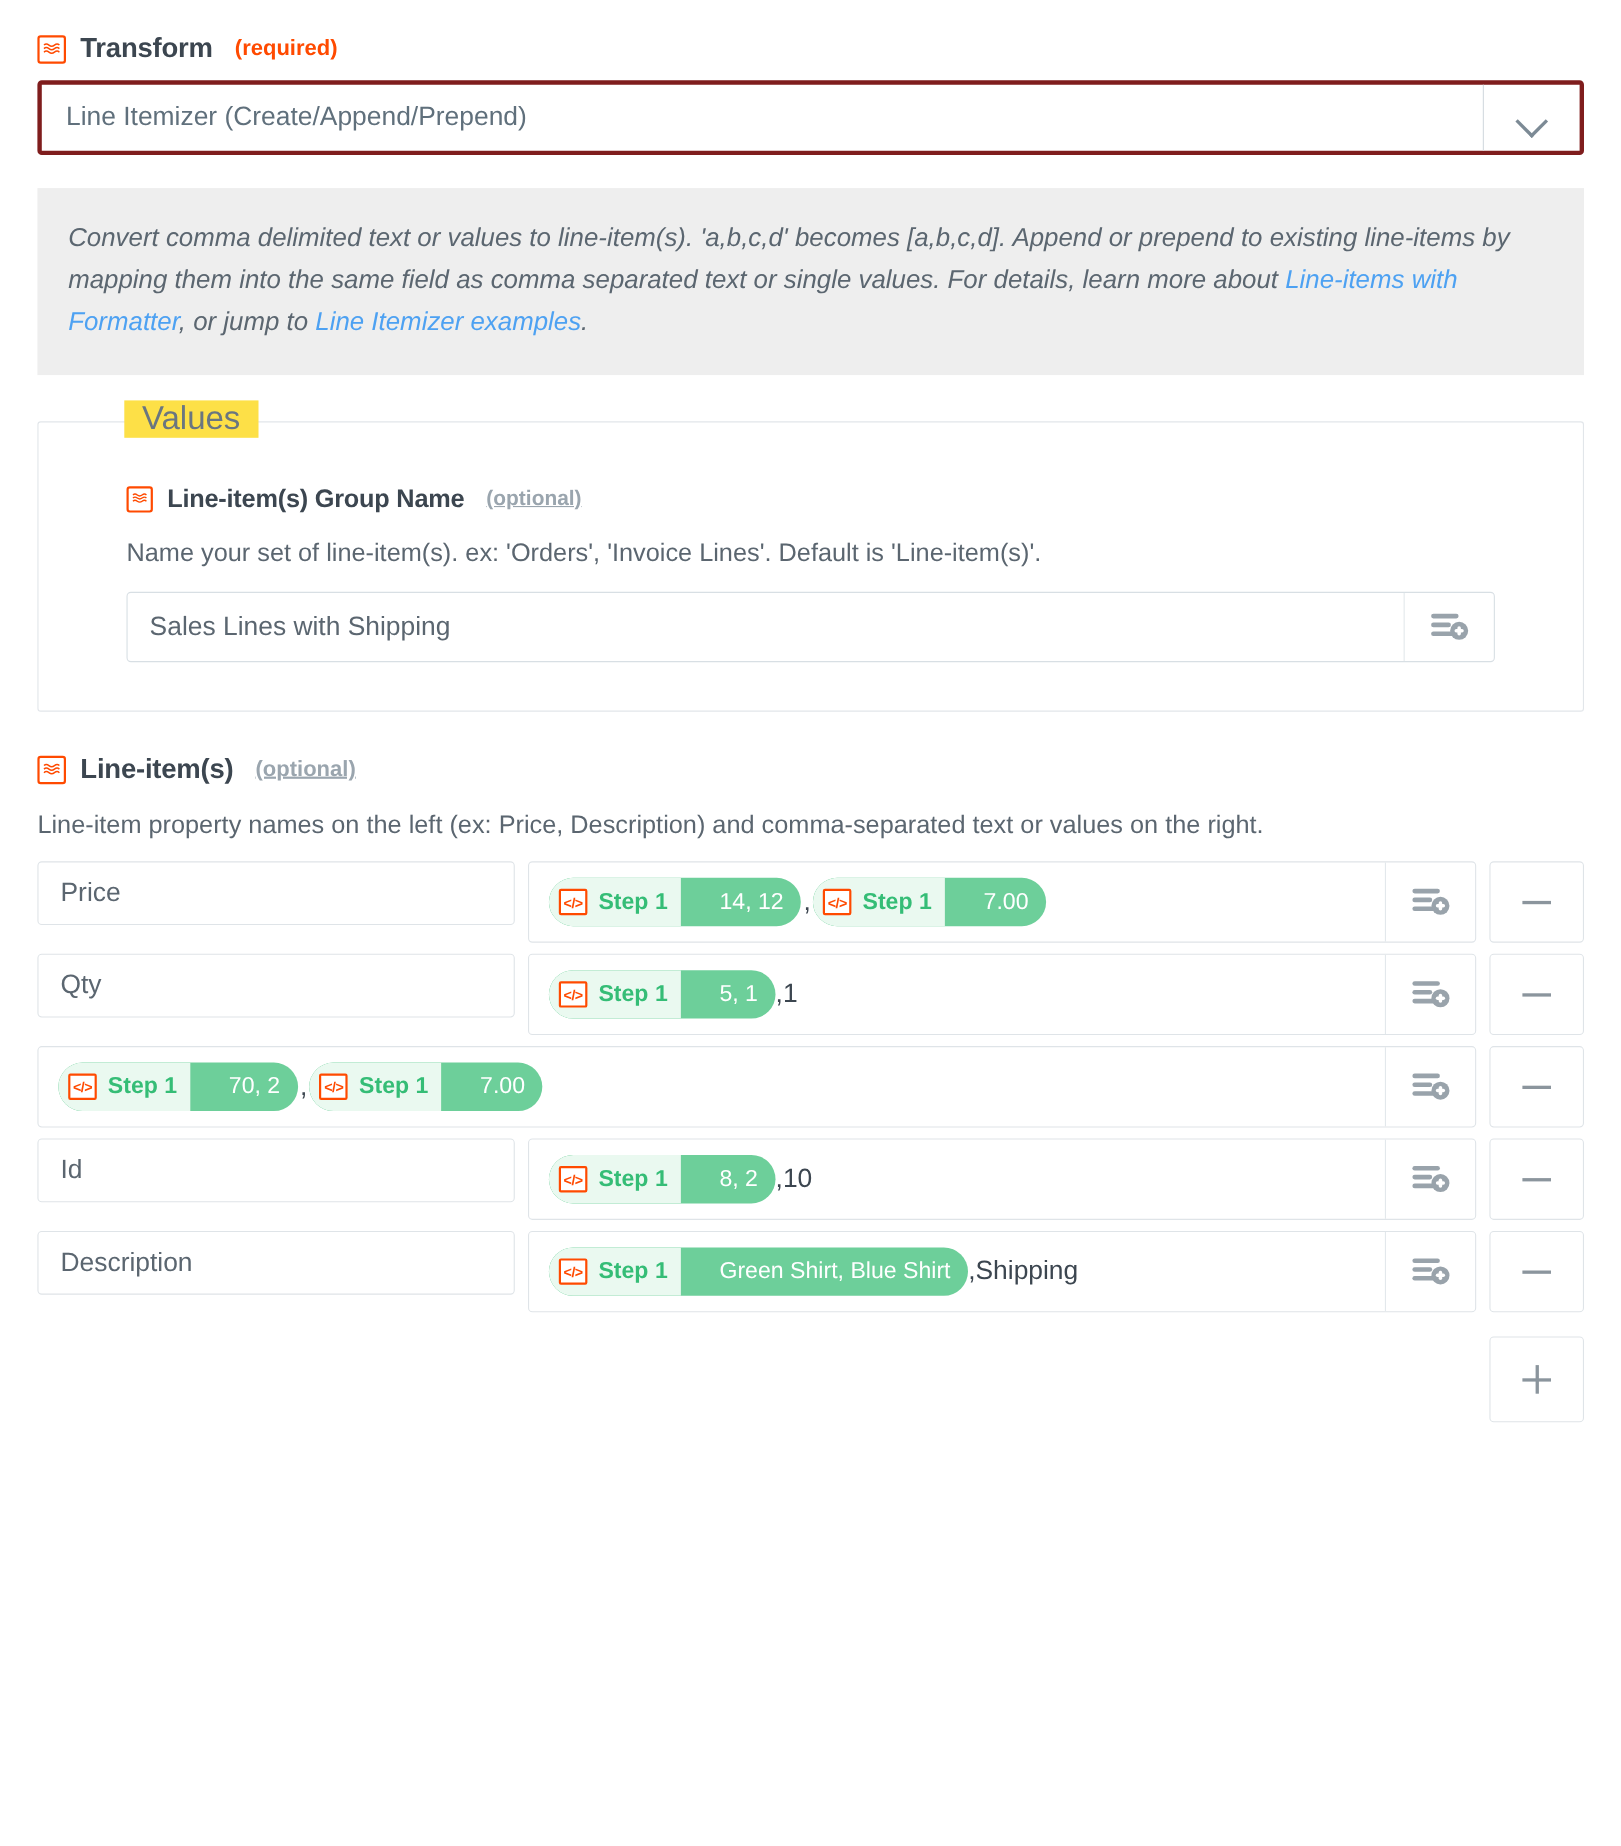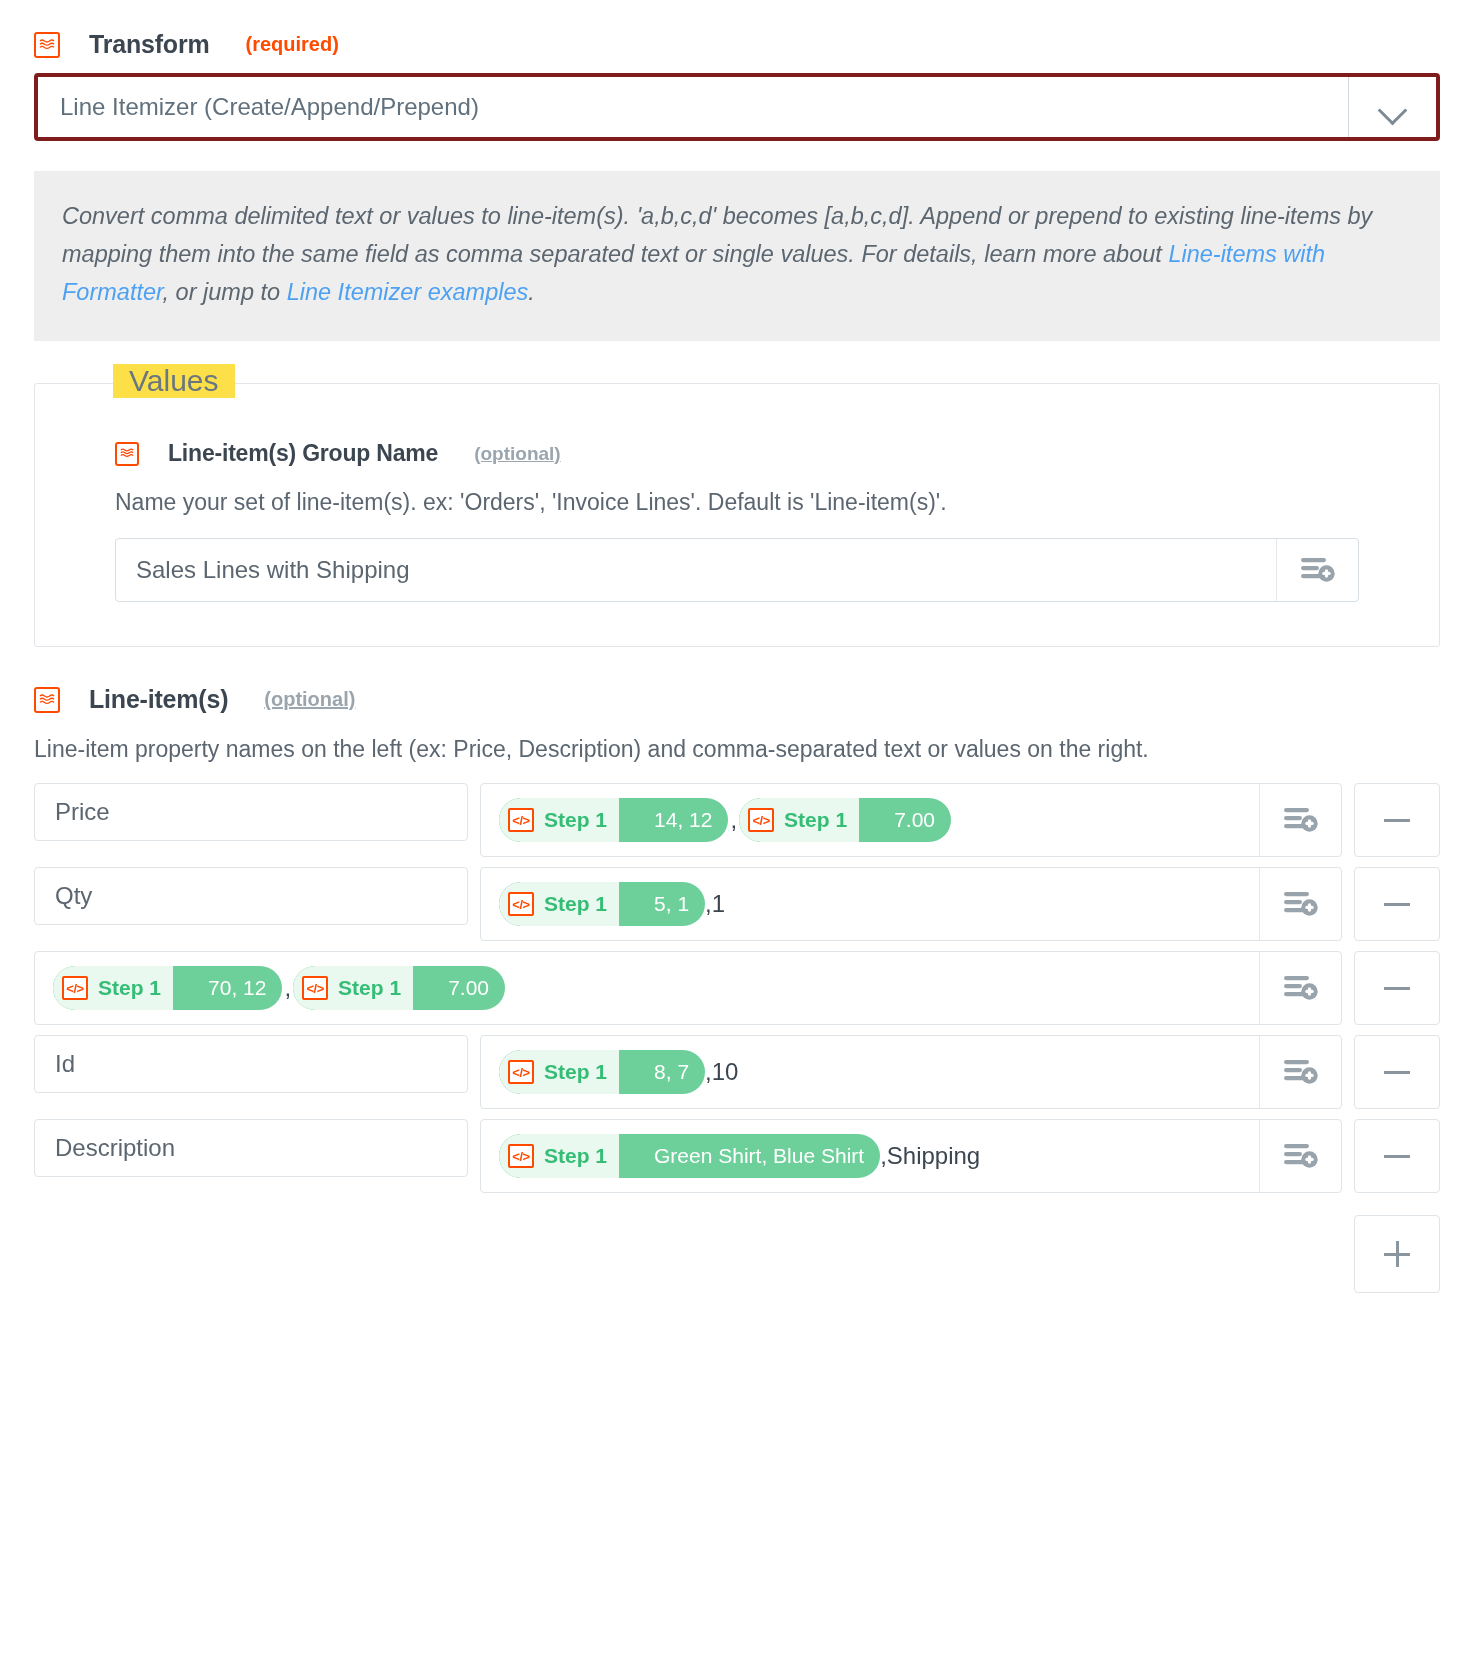--- a/index.html
+++ b/index.html
@@ -12,21 +12,21 @@
     width: 1474px;
     min-height: 1678px;
     color: #4a5660;
   }
   .page { padding: 0 34px; }
 
   
   .field-label-row {
     display: flex;
     align-items: center;
-    gap: 29px;
+    gap: 13px;
     padding-top: 30px;
   }
   .code-badge {
     width: 26px; height: 26px;
     border: 2px solid #ff4a00;
     border-radius: 3px;
     display: flex; align-items: center; justify-content: center;
     flex: 0 0 auto;
     background: #fff;
   }
@@ -441,21 +441,21 @@
         </div>
       </div>
       <div class="li-row">
         <div class="li-valwrap">
           <div class="li-val">
             <span class="tok">
               <span class="tok-left">
                 <span class="tok-codebadge">&lt;/&gt;</span>
                 <span class="tok-step">Step 1</span>
               </span>
-              <span class="tok-right">70, 12</span>
+              <span class="tok-right">70, 2</span>
             </span>
             <span class="tok-sep">,</span>
             <span class="tok">
               <span class="tok-left">
                 <span class="tok-codebadge">&lt;/&gt;</span>
                 <span class="tok-step">Step 1</span>
               </span>
               <span class="tok-right">7.00</span>
             </span>
           </div>
@@ -476,21 +476,21 @@
       </div>
       <div class="li-row">
         <div class="li-key">Id</div>
         <div class="li-valwrap">
           <div class="li-val">
             <span class="tok">
               <span class="tok-left">
                 <span class="tok-codebadge">&lt;/&gt;</span>
                 <span class="tok-step">Step 1</span>
               </span>
-              <span class="tok-right">8, 7</span>
+              <span class="tok-right">8, 2</span>
             </span>
             <span class="plain-txt">,10</span>
           </div>
           <div class="li-insert">
             <svg width="36" height="30" viewBox="0 0 36 30">
   <rect x="1" y="3" width="25" height="4.2" rx="2.1" fill="#99a3ab"></rect>
   <rect x="1" y="11" width="18" height="4.2" rx="2.1" fill="#99a3ab"></rect>
   <rect x="1" y="19" width="22" height="4.2" rx="2.1" fill="#99a3ab"></rect>
   <circle cx="26.5" cy="18.5" r="8.2" fill="#99a3ab"></circle>
   <rect x="22.3" y="16.8" width="8.4" height="3.2" rx="1.6" fill="#ffffff"></rect>

